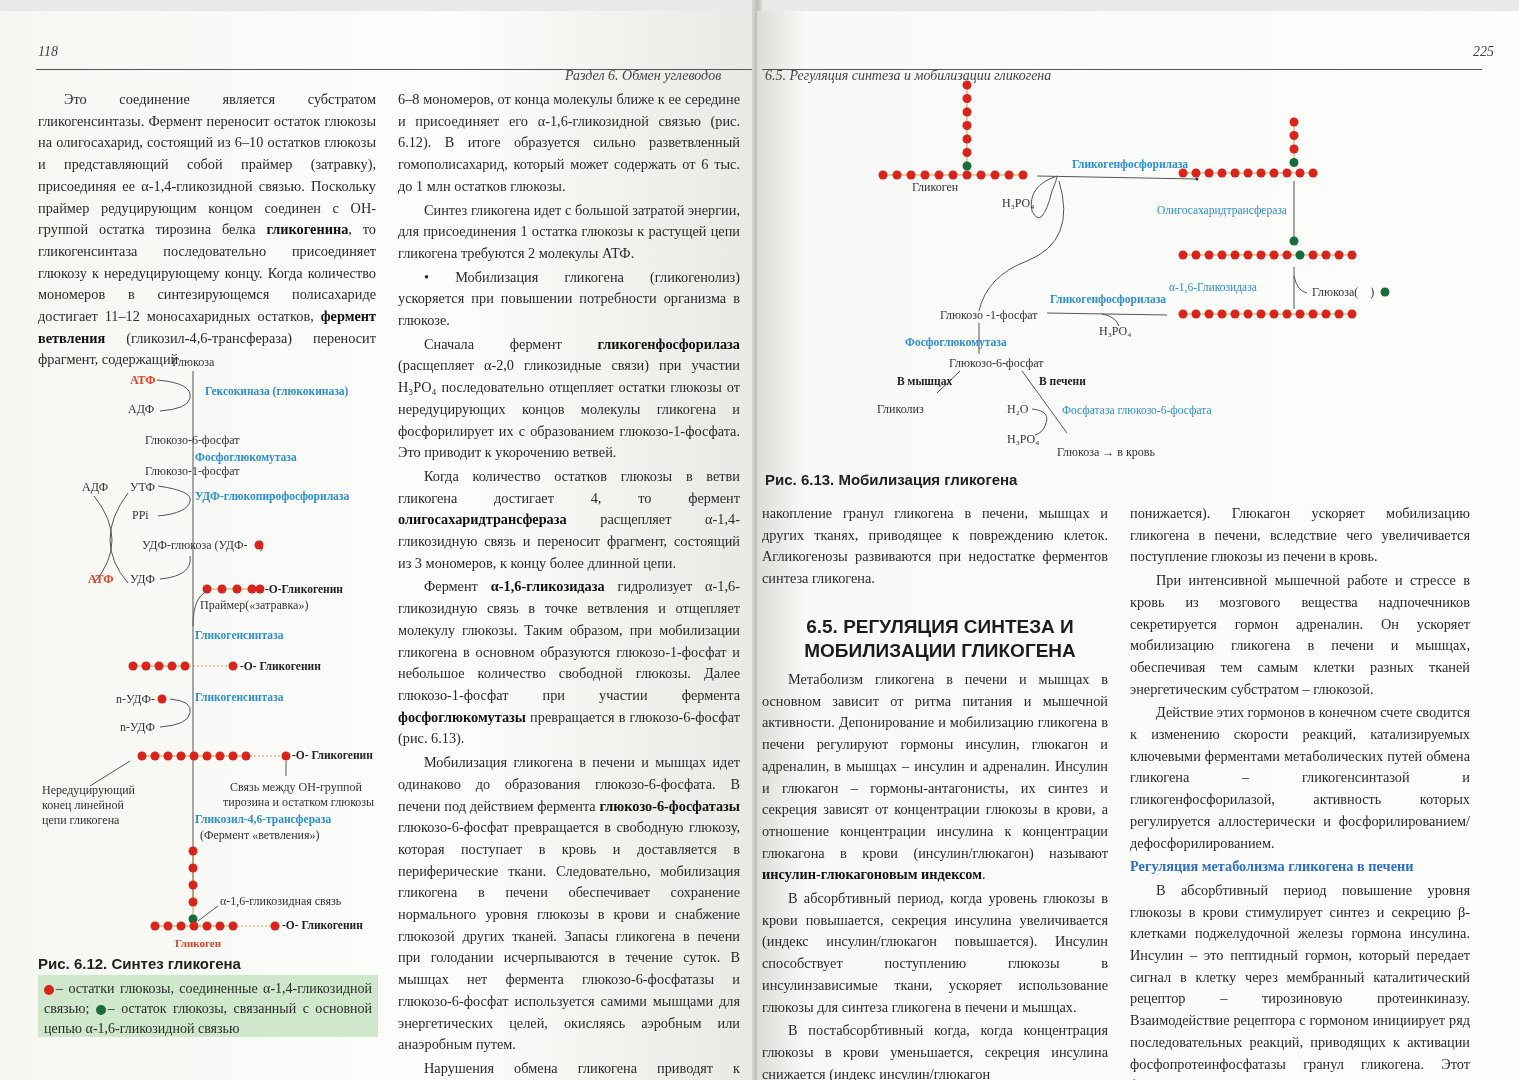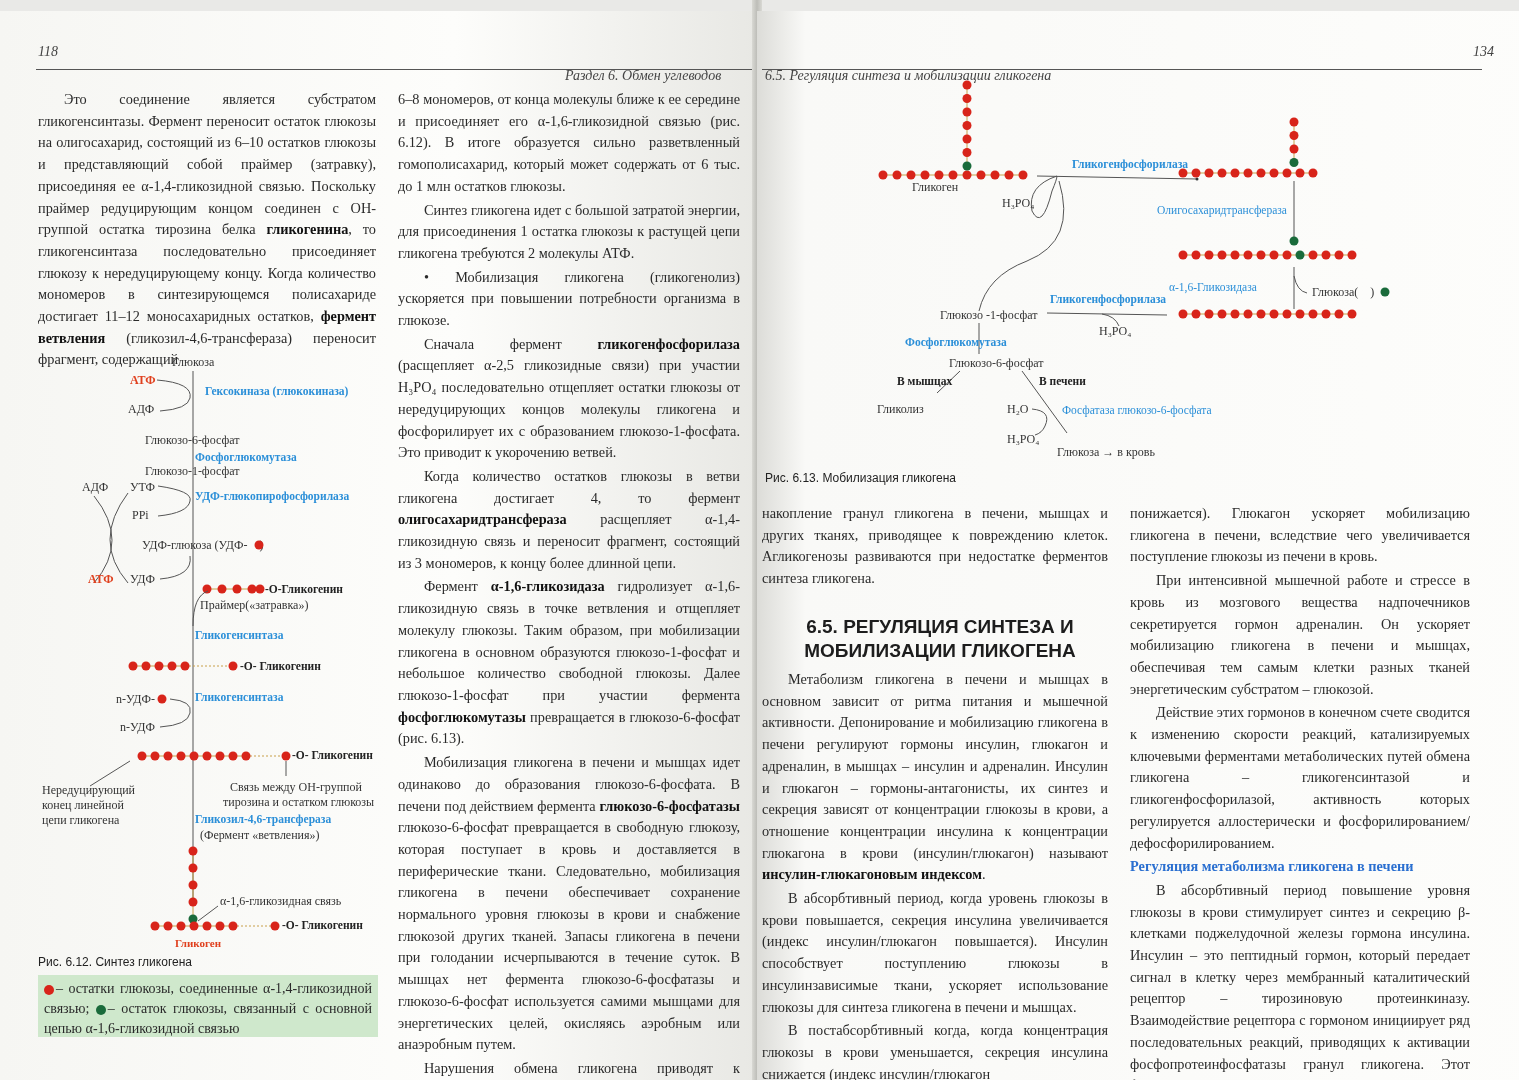--- a/index.html
+++ b/index.html
@@ -28,21 +28,21 @@
   svg text { font-family: "Liberation Serif", "DejaVu Serif", serif; }
   .lbl { font-size: 12px; fill: #333; }
   .enz { font-size: 11.5px; fill: #2b8fd8; font-weight: bold; }
   .enz-n { font-size: 11.5px; fill: #2b8fd8; }
   .atp { font-size: 12px; fill: #e0401e; font-weight: bold; }
   .bold-lbl { font-size: 11.5px; fill: #222; font-weight: bold; }
   .red-dot { fill: #d8241a; }
   .green-dot { fill: #1a6b3b; }
   .line { stroke: #555; stroke-width: 1; fill: none; }
 
-  .fig-caption { position: absolute; font-family: "Liberation Sans", "DejaVu Sans", sans-serif; font-weight: normal; font-size: 12px; color: #222; }
+  .fig-caption { position: absolute; font-family: "Liberation Sans", "DejaVu Sans", sans-serif; font-weight: bold; font-size: 15px; color: #222; }
   .legend-box { position: absolute; left: 38px; top: 964px; width: 340px; height: 62px; background: #cfe8cc; font-size: 14px; line-height: 20px; padding: 4px 6px; box-sizing: border-box; text-align: justify; }
   .legend-dot { display: inline-block; width: 10px; height: 10px; border-radius: 50%; vertical-align: middle; margin-right: 2px; }
 
   .section-title { position: absolute; left: 770px; top: 604px; width: 340px; text-align: center; font-family: "Liberation Sans", "DejaVu Sans", sans-serif; font-weight: bold; font-size: 19px; line-height: 24px; color: #1d1d1d; }
   .subhead { color: #2a6fd0; font-weight: bold; text-indent: 0 !important; font-family: "Liberation Serif", serif; }
 </style>
 </head>
 <body>
 
 <div class="page page-left">
@@ -158,33 +158,33 @@
   <div class="fig-caption" style="left:38px; top:944px;">Рис. 6.12. Синтез гликогена</div>
   <div class="legend-box">
     <span class="legend-dot" style="background:#d8241a"></span><span>– остатки глюкозы, соединенные α-1,4-гликозидной связью;</span>
     <span class="legend-dot" style="background:#1a6b3b"></span><span>– остаток глюкозы, связанный с основной цепью α-1,6-гликозидной связью</span>
   </div>
 
   <div class="col" style="left:398px; top:78px; width:342px;">
     <p class="noindent">6–8 мономеров, от конца молекулы ближе к ее середине и присоединяет его α-1,6-гликозидной связью (рис. 6.12). В итоге образуется сильно разветвленный гомополисахарид, который может содержать от 6 тыс. до 1 млн остатков глюкозы.</p>
     <p>Синтез гликогена идет с большой затратой энергии, для присоединения 1 остатка глюкозы к растущей цепи гликогена требуются 2 молекулы АТФ.</p>
     <p>• Мобилизация гликогена (гликогенолиз) ускоряется при повышении потребности организма в глюкозе.</p>
-    <p><span>Сначала фермент </span><b>гликогенфосфорилаза</b><span> (расщепляет α-2,5 гликозидные связи) при участии H₃PO₄ последовательно отщепляет остатки глюкозы от нередуцирующих концов молекулы гликогена и фосфорилирует их с образованием глюкозо-1-фосфата. Это приводит к укорочению ветвей.</span></p>
+    <p><span>Сначала фермент </span><b>гликогенфосфорилаза</b><span> (расщепляет α-2,0 гликозидные связи) при участии H₃PO₄ последовательно отщепляет остатки глюкозы от нередуцирующих концов молекулы гликогена и фосфорилирует их с образованием глюкозо-1-фосфата. Это приводит к укорочению ветвей.</span></p>
     <p><span>Когда количество остатков глюкозы в ветви гликогена достигает 4, то фермент </span><b>олигосахаридтрансфераза</b><span> расщепляет α-1,4-гликозидную связь и переносит фрагмент, состоящий из 3 мономеров, к концу более длинной цепи.</span></p>
     <p><span>Фермент </span><b>α-1,6-гликозидаза</b><span> гидролизует α-1,6-гликозидную связь в точке ветвления и отщепляет молекулу глюкозы. Таким образом, при мобилизации гликогена в основном образуются глюкозо-1-фосфат и небольшое количество свободной глюкозы. Далее глюкозо-1-фосфат при участии фермента </span><b>фосфоглюкомутазы</b><span> превращается в глюкозо-6-фосфат (рис. 6.13).</span></p>
     <p><span>Мобилизация гликогена в печени и мышцах идет одинаково до образования глюкозо-6-фосфата. В печени под действием фермента </span><b>глюкозо-6-фосфатазы</b><span> глюкозо-6-фосфат превращается в свободную глюкозу, которая поступает в кровь и доставляется в периферические ткани. Следовательно, мобилизация гликогена в печени обеспечивает сохранение нормального уровня глюкозы в крови и снабжение глюкозой других тканей. Запасы гликогена в печени при голодании исчерпываются в течение суток. В мышцах нет фермента глюкозо-6-фосфатазы и глюкозо-6-фосфат используется самими мышцами для энергетических целей, окисляясь аэробным или анаэробным путем.</span></p>
     <p>Нарушения обмена гликогена приводят к гликогеновым болезням. Они возникают при мутациях в генах, кодирующих ферменты, которые участвуют в обмене гликогена. Гликогенозы наблюдаются при генетических дефектах ферментов, катализирующих реакции мобилизации гликогена. При этих заболеваниях наблюдается</p>
   </div>
 </div>
 
 <div class="gutter"></div>
 
 <div class="page page-right">
   <div class="running-head" style="left:8px;">6.5. Регуляция синтеза и мобилизации гликогена</div>
-  <div class="page-num" style="left:716px;">134</div>
+  <div class="page-num" style="left:716px;">225</div>
   <div class="head-rule" style="left:5px; width:720px;"></div>
 
   <svg style="position:absolute; left:110px; top:60px;" width="560" height="400" viewBox="0 0 560 400">
     <g id="f13-glycogen">
         <line x1="16" y1="104" x2="156" y2="104" stroke="#c8a04a" stroke-width="1"></line>
         <circle cx="16" cy="104" r="4.5" class="red-dot"></circle>
         <circle cx="30" cy="104" r="4.5" class="red-dot"></circle>
         <circle cx="44" cy="104" r="4.5" class="red-dot"></circle>
         <circle cx="58" cy="104" r="4.5" class="red-dot"></circle>
         <circle cx="72" cy="104" r="4.5" class="red-dot"></circle>

